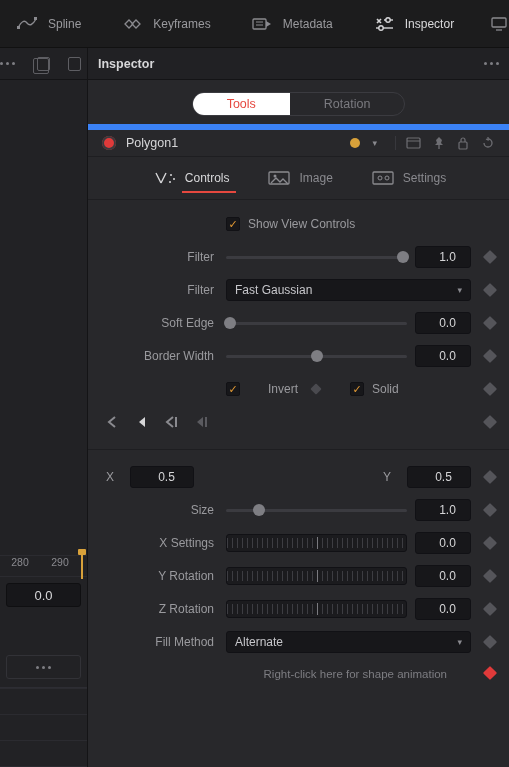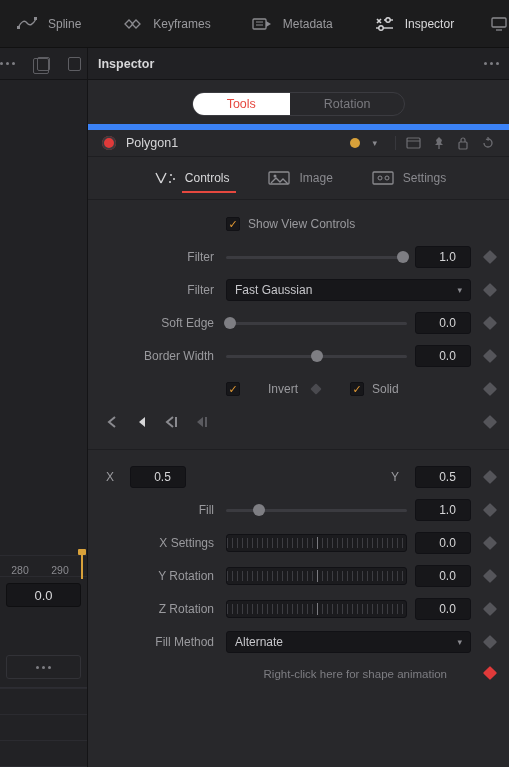--- a/index.html
+++ b/index.html
@@ -18,21 +18,21 @@
   .row2-left { width:88px; background:#212124; border-right:1px solid #141416; border-bottom:1px solid #141416; display:flex; align-items:center; justify-content:flex-end; padding-right:6px; gap:8px; }
   .row2-left .sq { width:14px; height:14px; border:1px solid #5e5e63; border-radius:2px; position:relative; }
   .row2-left .sq.double::after{content:"";position:absolute;width:14px;height:14px;border:1px solid #5e5e63;border-radius:2px;left:-5px;top:0;}
   .spacer { flex:1; }
   .row2-right { flex:1; background:#212124; border-bottom:1px solid #141416; display:flex; align-items:center; padding:0 10px; color:#d6d6d8; font-weight:600; font-size:12.5px; }
   .dots3 { display:flex; gap:3px; }
   .dots3 span { width:3px; height:3px; background:#7e7e83; border-radius:50%; }
 
   .main { display:flex; height:calc(767px - 48px - 32px); }
   .left-col { width:88px; background:#222225; border-right:1px solid #141416; position:relative; }
-  .timeline-marks { position:absolute; bottom:190px; left:0; right:0; height:22px; border-top:1px solid #2b2b30; border-bottom:1px solid #2b2b30; display:flex; align-items:flex-end; font-size:10.5px; color:#8a8a8f; }
+  .timeline-marks { position:absolute; bottom:190px; left:0; right:0; height:22px; border-top:1px solid #2b2b30; border-bottom:1px solid #2b2b30; display:flex; align-items:flex-start; font-size:10.5px; color:#8a8a8f; }
   .timeline-marks .mark { width:40px; text-align:center; }
   .timeline-marks .cursor { position:absolute; right:4px; top:-3px; bottom:-3px; width:2px; background:#d8a13a; }
   .timeline-marks .cursor::before{content:"";position:absolute;top:-4px;left:-3px;width:8px;height:6px;background:#d8a13a;border-radius:1px;}
   .readout { position:absolute; bottom:160px; left:6px; right:6px; height:24px; background:#17171a; border:1px solid #0f0f11; border-radius:3px; display:flex; align-items:center; justify-content:center; color:#d8d8da; font-size:13px; }
   .left-dots-box { position:absolute; bottom:88px; left:6px; right:6px; height:24px; border:1px solid #323237; border-radius:3px; display:flex; align-items:center; justify-content:center; }
   .left-grid { position:absolute; bottom:0; left:0; right:0; height:80px; border-top:1px solid #2d2d33; background-image:linear-gradient(#2b2b30 1px,transparent 1px); background-size:100% 26px; }
 
   
   .panel { flex:1; background:#28282b; display:flex; flex-direction:column; }
   .seg-wrap { display:flex; justify-content:center; padding:12px 0 8px; }
@@ -56,21 +56,21 @@
   .underline-row div { width:54px; height:2px; }
   .underline-row div.on { background:#e6483f; }
 
   .props { padding:12px 14px 8px; display:flex; flex-direction:column; gap:9px; border-top:1px solid #1e1e21; margin-top:6px;}
   .prow { display:flex; align-items:center; gap:8px; height:24px; }
   .plabel { width:116px; text-align:right; color:#9a9a9e; font-size:12px; padding-right:4px;}
   .plabel.inset { width:20px; text-align:center; }
   .slider { flex:1; height:3px; background:#3b3b40; border-radius:2px; position:relative; }
   .slider .knob { position:absolute; top:-5px; width:12px; height:12px; border-radius:50%; background:#7e7e83; transform:translateX(-50%); }
   .numbox { width:56px; height:22px; background:#17171a; border:1px solid #111115; border-radius:3px; color:#d6d6d8; text-align:center; font-size:12px; line-height:20px;padding-left:9px;}
-  .numbox.wide { width:56px; }
+  .numbox.wide { width:64px; }
   .keydia { width:10px; height:10px; transform:rotate(45deg); background:#55555a; border-radius:1px; margin-left:6px; cursor:pointer;}
   .keydia.red { background:#e03a3a; }
   .keydia.small { width:8px;height:8px; background:#4a4a4f;}
   .select { flex:1; height:22px; background:#17171a; border:1px solid #111115; border-radius:3px; display:flex; align-items:center; padding:0 8px; color:#c7c7cb; justify-content:space-between; cursor:pointer;}
   .select .sc { font-size:9px; color:#8a8a8f;}
   .chk { width:14px; height:14px; background:#17171a; border:1px solid #111115; border-radius:2px; display:flex; align-items:center; justify-content:center; color:#e39a34; font-size:11px; line-height:1; cursor:pointer;}
   .chk.on::before{content:"✓";}
   .rot-dial { flex:1; height:18px; background:#1b1b1e; border:1px solid #111115; border-radius:3px; background-image:repeating-linear-gradient(90deg,#3d3d42 0 1px,transparent 1px 5px); background-position:center; background-size:auto 10px; background-repeat:repeat-x; position:relative; }
   .rot-dial::after{content:"";position:absolute;left:50%;top:2px;bottom:2px;width:1px;background:#7a7a7f;}
   .btn-style { display:flex; gap:10px; align-items:center;}
@@ -352,21 +352,21 @@
       <div class="prow">
         <div class="plabel inset">X</div>
         <div class="numbox wide">0.5</div>
         <span class="spacer"></span>
         <div class="plabel inset">Y</div>
         <div class="numbox wide">0.5</div>
         <div class="keydia"></div>
       </div>
 
       <div class="prow">
-        <div class="plabel">Fill</div>
+        <div class="plabel">Size</div>
         <div class="slider">
             <div class="knob" style="left:18%"></div>
           </div>
         <div class="numbox">1.0</div>
         <div class="keydia"></div>
       </div>
 
       <div class="prow">
         <div class="plabel">X Settings</div>
         <div class="rot-dial"></div>

